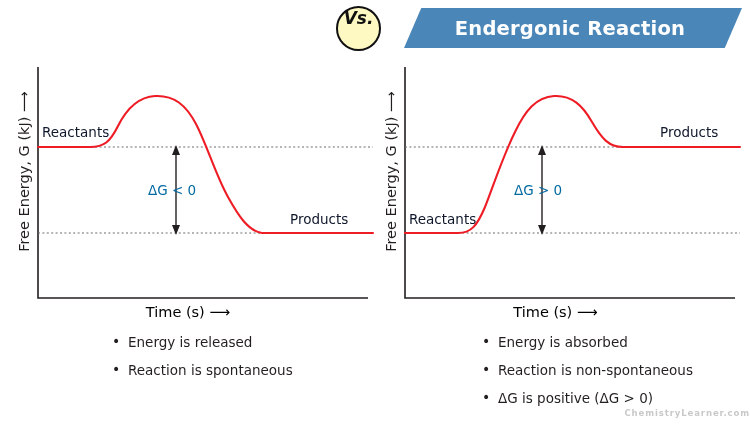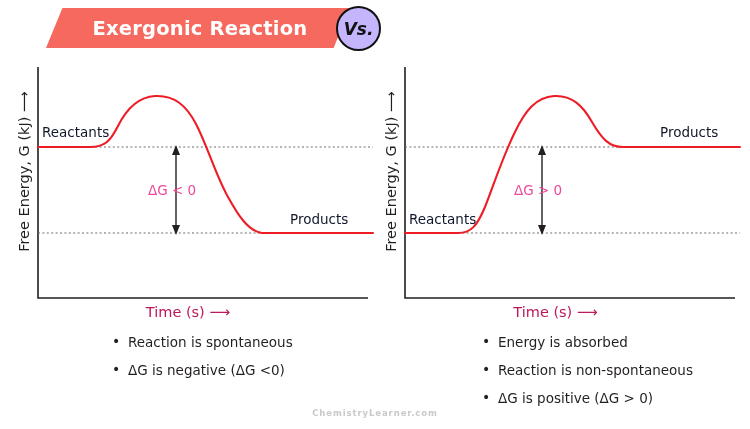--- a/index.html
+++ b/index.html
@@ -48,23 +48,22 @@
     background: #4a87b8;
     clip-path: polygon(5.1% 0%, 100% 0%, 94.9% 100%, 0% 100%);
     padding-right: 6px;
   }
   #vs-circle {
     position: absolute;
     left: 336px; top: 6px;
     width: 41px; height: 41px;
     border: 2.5px solid #111111;
     border-radius: 50%;
-    background: #c4b5fd;
+    background: #fef9c3;
     display: flex;
-    align-items: center;
     justify-content: center;
     font-size: 17px;
     font-weight: bold;
     font-style: italic;
     color: #111111;
   }
 
   
   .panel {
     position: absolute;
@@ -97,35 +96,35 @@
     font-size: 14.5px;
     white-space: nowrap;
     color: #231f20;
   }
   .x-axis-title {
     position: absolute;
     top: 248px;
     width: 375px;
     text-align: center;
     font-size: 14.5px;
-    color: #be185d;
+    color: #000000;
   }
   .axis-arrow { letter-spacing: -1px; }
 
   
   .curve-label {
     position: absolute;
     font-size: 13.5px;
     color: #0f172a;
     white-space: nowrap;
   }
   .delta-label {
     position: absolute;
     font-size: 13.5px;
-    color: #ec4899;
+    color: #0369a1;
     white-space: nowrap;
   }
 
   
   .bullets {
     position: absolute;
     top: 278px;
     left: 0;
     width: 375px;
     margin: 0;
@@ -151,36 +150,36 @@
   }
   #bullets-left  { padding-left: 112px; }
   #bullets-right { padding-left: 107px; }
 
   
   #watermark {
     position: absolute;
     left: 0;
     top: 408px;
     width: 750px;
-    text-align: center;
+    text-align: right;
     font-size: 8.5px;
     font-weight: bold;
     letter-spacing: 0.9px;
     color: #c9c9c9;
   }
 </style>
 </head>
 <body>
 
 <div id="header">
-  <div class="banner" id="banner-left">
-    <span>Exergonic Reaction</span>
-  </div>
   <div id="vs-circle">
     <span>Vs.</span>
+  </div>
+  <div class="banner" id="banner-right">
+    <span>Endergonic Reaction</span>
   </div>
 </div>
 
 <div class="panel" id="panel-left">
 
   <div class="chart-area">
     <svg class="chart-svg" width="375" height="270" viewBox="0 0 375 270">
 
       <path d="M 38 11 L 38 242 L 368 242" fill="none" stroke="#231f20" stroke-width="1.6"></path>
 
@@ -211,22 +210,22 @@
     <div class="curve-label" style="left:290px; top:155px;">Products</div>
     <div class="delta-label" style="left:148px; top:126px;">ΔG &lt; 0</div>
 
     <div class="x-axis-title">
       <span>Time (s)</span>
       <span class="axis-arrow">⟶</span>
     </div>
   </div>
 
   <ul class="bullets" id="bullets-left">
+    <li>Energy is released</li>
     <li>Reaction is spontaneous</li>
-    <li>ΔG is negative (ΔG &lt;0)</li>
   </ul>
 </div>
 
 <div class="panel" id="panel-right">
 
   <div class="chart-area">
     <svg class="chart-svg" width="375" height="270" viewBox="0 0 375 270">
 
       <path d="M 30 11 L 30 242 L 360 242" fill="none" stroke="#231f20" stroke-width="1.6"></path>
 

